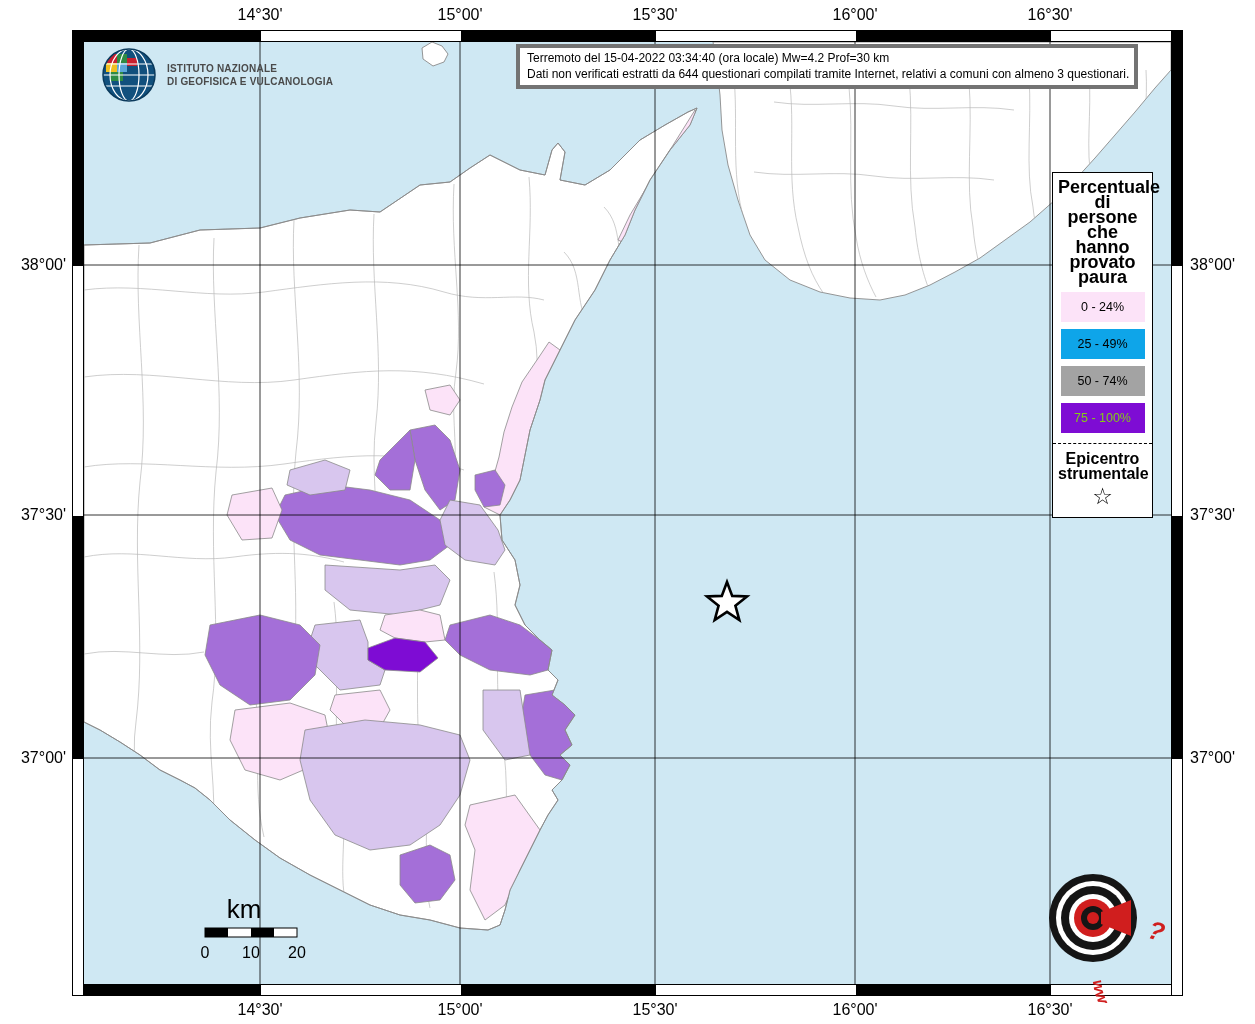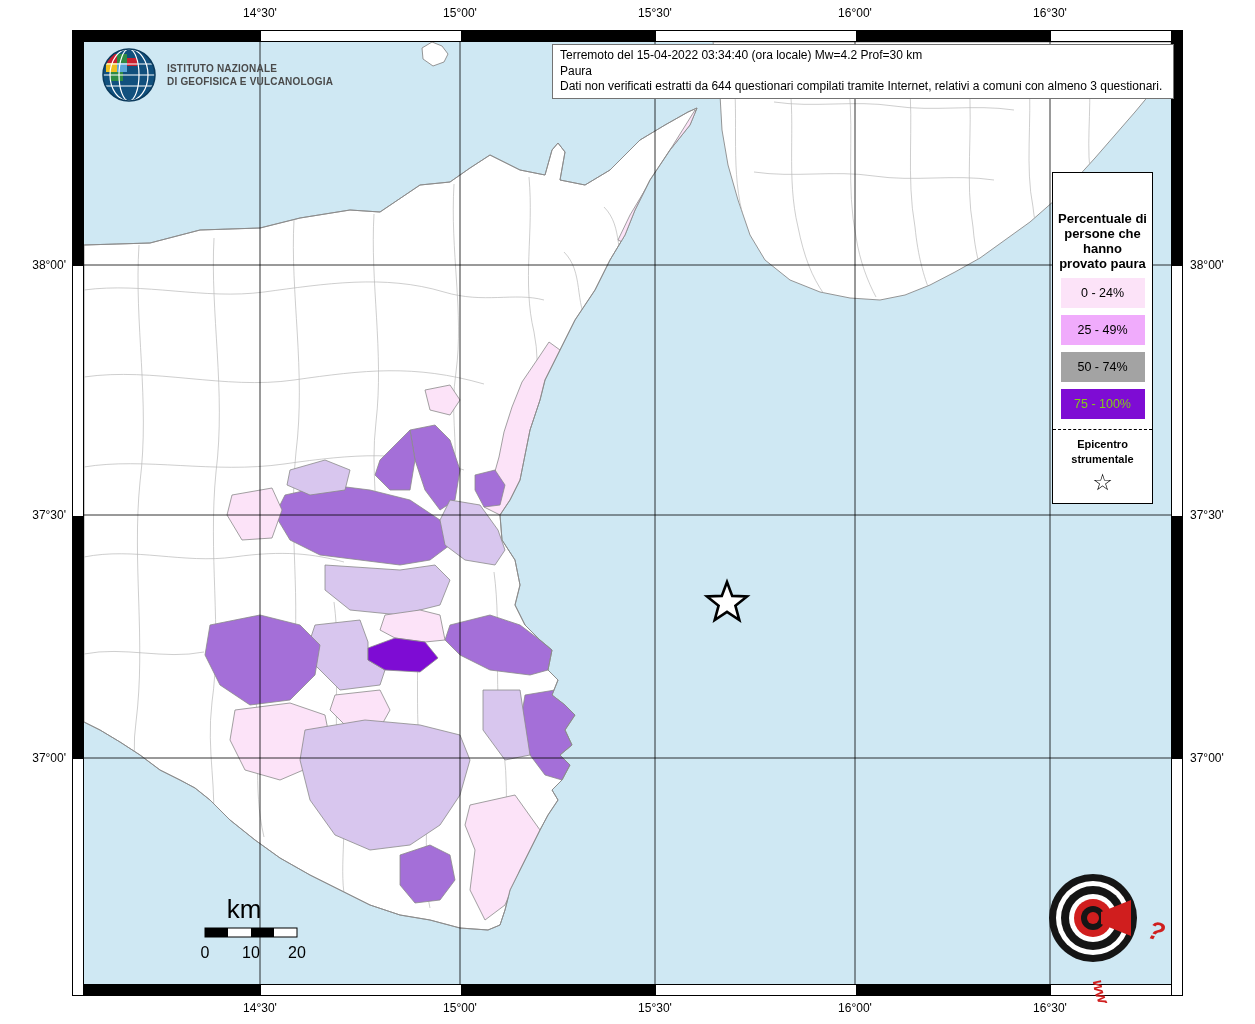--- a/index.html
+++ b/index.html
@@ -1,54 +1,54 @@
 <!DOCTYPE html>
 <html><head>
 <meta charset="utf-8">
 <style>
   html,body{margin:0;padding:0;}
   body{
     width:1255px;height:1024px;background:#fff;position:relative;overflow:hidden;
     font-family:"Liberation Sans",sans-serif;color:#000;
   }
-  .axlab{position:absolute;font-size:12px;white-space:nowrap;text-align:center;}
+  .axlab{position:absolute;font-size:16px;white-space:nowrap;text-align:center;}
   .axlab.hc{transform:translateX(-50%);}
   .axlab.vl{transform:translate(-100%,-50%);}
   .axlab.vr{transform:translateY(-50%);}
 
   .map-frame{position:absolute;left:72px;top:30px;width:1111px;height:966px;}
   .edge{position:absolute;box-sizing:border-box;border:1px solid #000;}
   .edge.t,.edge.b{left:0;width:1111px;height:12px;
     background:linear-gradient(to right,#000 0,#000 188px,#fff 188px,#fff 388px,#000 388px,#000 583px,#fff 583px,#fff 783px,#000 783px,#000 978px,#fff 978px,#fff 1111px);}
   .edge.t{top:0;} .edge.b{bottom:0;}
   .edge.l,.edge.r{top:0;width:12px;height:966px;
     background:linear-gradient(to bottom,#000 0,#000 235px,#fff 235px,#fff 485px,#000 485px,#000 728px,#fff 728px,#fff 966px);}
   .edge.l{left:0;} .edge.r{right:0;}
 
   .map-svg{position:absolute;left:12px;top:12px;}
   .map-svg text{font-family:"Liberation Sans",sans-serif;}
   .muni{stroke:#8a8a8a;stroke-width:0.8;}
   .mesh{fill:none;stroke:#b9b9b9;stroke-width:0.7;}
   .grid{stroke:#000;stroke-width:0.8;}
 
-  .info-box{position:absolute;left:480px;top:14px;width:622px;box-sizing:border-box;
-    background:#fff;border:1px solid #737373;padding:3px 7px;font-size:12px;line-height:15.5px;
+  .info-box{position:absolute;left:444px;top:14px;width:622px;box-sizing:border-box;
+    background:#fff;border:4px solid #737373;padding:3px 7px;font-size:12px;line-height:15.5px;
     white-space:nowrap;overflow:hidden;}
 
   .ingv{position:absolute;left:28px;top:16px;display:flex;align-items:center;gap:9px;}
   .ingv-text{font-size:10px;font-weight:bold;color:#4a4a4a;letter-spacing:.2px;line-height:13px;}
 
   .legend{position:absolute;left:980px;top:142px;width:101px;box-sizing:border-box;
     background:#fff;border:1px solid #000;padding:7px 5px 8px;text-align:center;}
-  .legend-title{font-size:13px;font-weight:bold;line-height:15px;margin-top:31px;}
+  .legend-title{font-size:18px;font-weight:bold;line-height:15px;}
   .sw{width:84px;height:30px;margin:7px auto 0;display:flex;align-items:center;justify-content:center;
     font-size:12.5px;font-weight:normal;}
   .sw.inv{color:#84cc16;}
   .legend-sep{border-top:1px dashed #000;margin:10px -5px 7px;}
-  .legend-epi{font-size:11px;font-weight:bold;line-height:15px;}
+  .legend-epi{font-size:16px;font-weight:bold;line-height:15px;}
   .legend-star{font-family:"DejaVu Sans",sans-serif;font-size:23px;line-height:26px;margin-top:2px;}
 
   .wm{position:absolute;left:936px;top:803px;}
   .wm text{font-style:italic;font-weight:bold;}
 </style>
 </head>
 <body>
 
 <span class="axlab hc" style="left:260px;top:6px">14°30'</span>
 <span class="axlab hc" style="left:460px;top:6px">15°00'</span>
@@ -175,21 +175,20 @@
       <rect x="121" y="886" width="23" height="9" fill="#000"></rect>
       <rect x="167" y="886" width="23" height="9" fill="#000"></rect>
       <text x="121" y="916" font-size="16" text-anchor="middle">0</text>
       <text x="167" y="916" font-size="16" text-anchor="middle">10</text>
       <text x="213" y="916" font-size="16" text-anchor="middle">20</text>
     </g>
   </svg>
 
   <div class="info-box">
     <div>Terremoto del 15-04-2022 03:34:40 (ora locale) Mw=4.2 Prof=30 km</div>
-    <div>Paura</div>
     <div>Dati non verificati estratti da 644 questionari compilati tramite Internet, relativi a comuni con almeno 3 questionari.</div>
   </div>
 
   <div class="ingv">
     <svg width="58" height="58">
       <defs>
           <clipPath id="gclip">
             <circle cx="29" cy="29" r="26"></circle>
           </clipPath>
         </defs>
@@ -211,21 +210,21 @@
     </svg>
     <div class="ingv-text">
       <div>ISTITUTO NAZIONALE</div>
       <div>DI GEOFISICA E VULCANOLOGIA</div>
     </div>
   </div>
 
   <div class="legend">
     <div class="legend-title">Percentuale di persone che hanno provato paura</div>
     <div class="sw" style="background: rgb(252, 227, 248);">0 - 24%</div>
-    <div class="sw" style="background: #f0abfc;">25 - 49%</div>
+    <div class="sw" style="background: #0ea5e9;">25 - 49%</div>
     <div class="sw" style="background: #a3a3a3;">50 - 74%</div>
     <div class="sw inv" style="background: rgb(126, 12, 212);">75 - 100%</div>
     <div class="legend-sep"></div>
     <div class="legend-epi">Epicentro strumentale</div>
     <div class="legend-star">☆</div>
   </div>
 
   <svg class="wm" width="170" height="170">
     <defs>
       <path id="wmArc" d="M85,145 A60,60 0 1 0 145,85" fill="none"></path>

